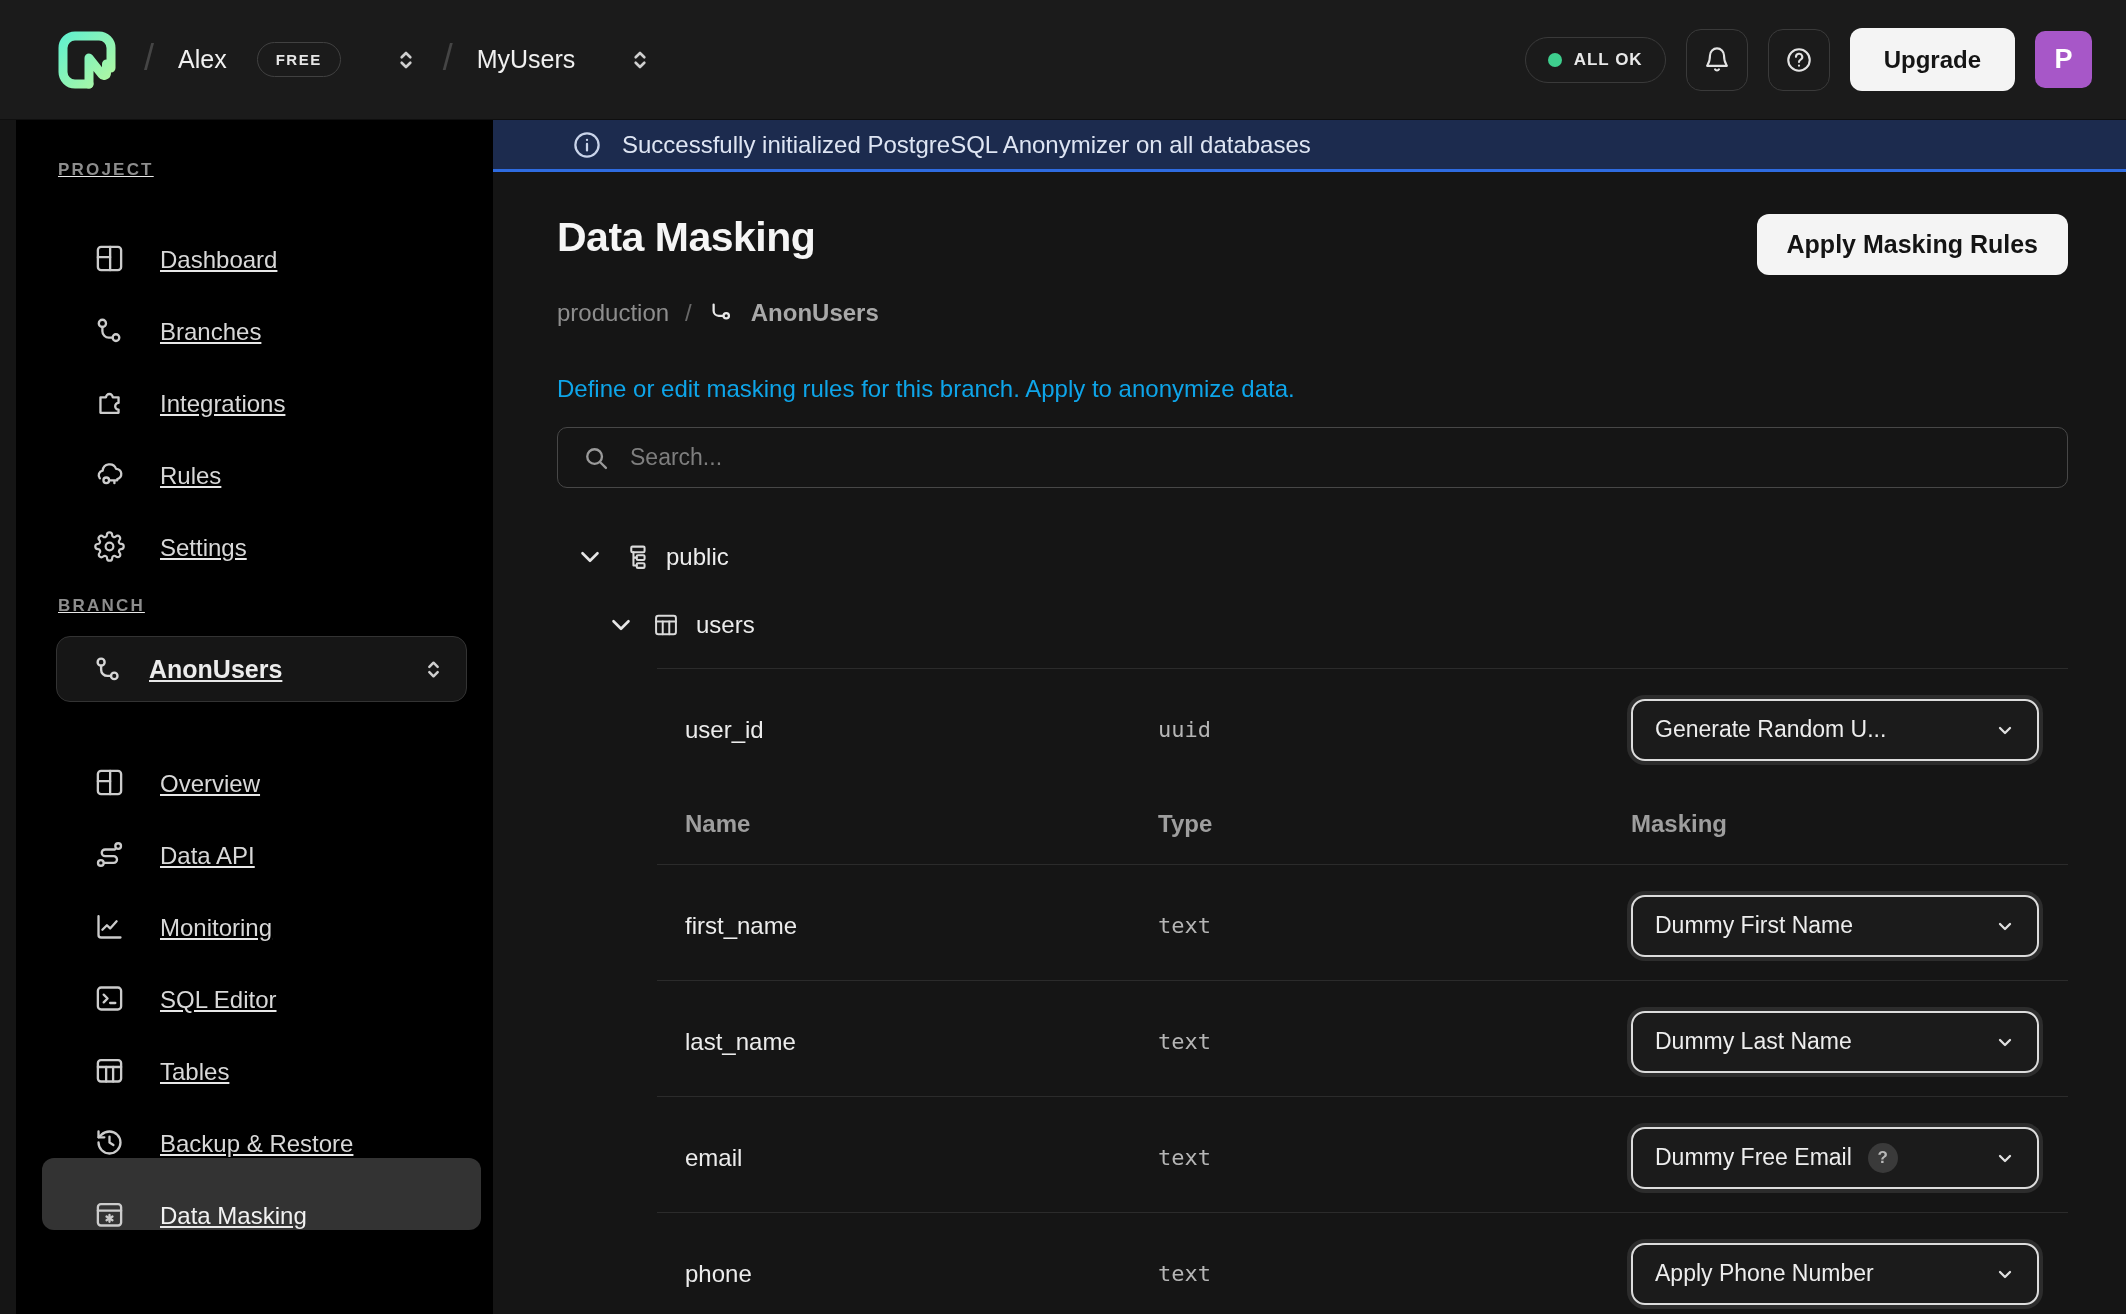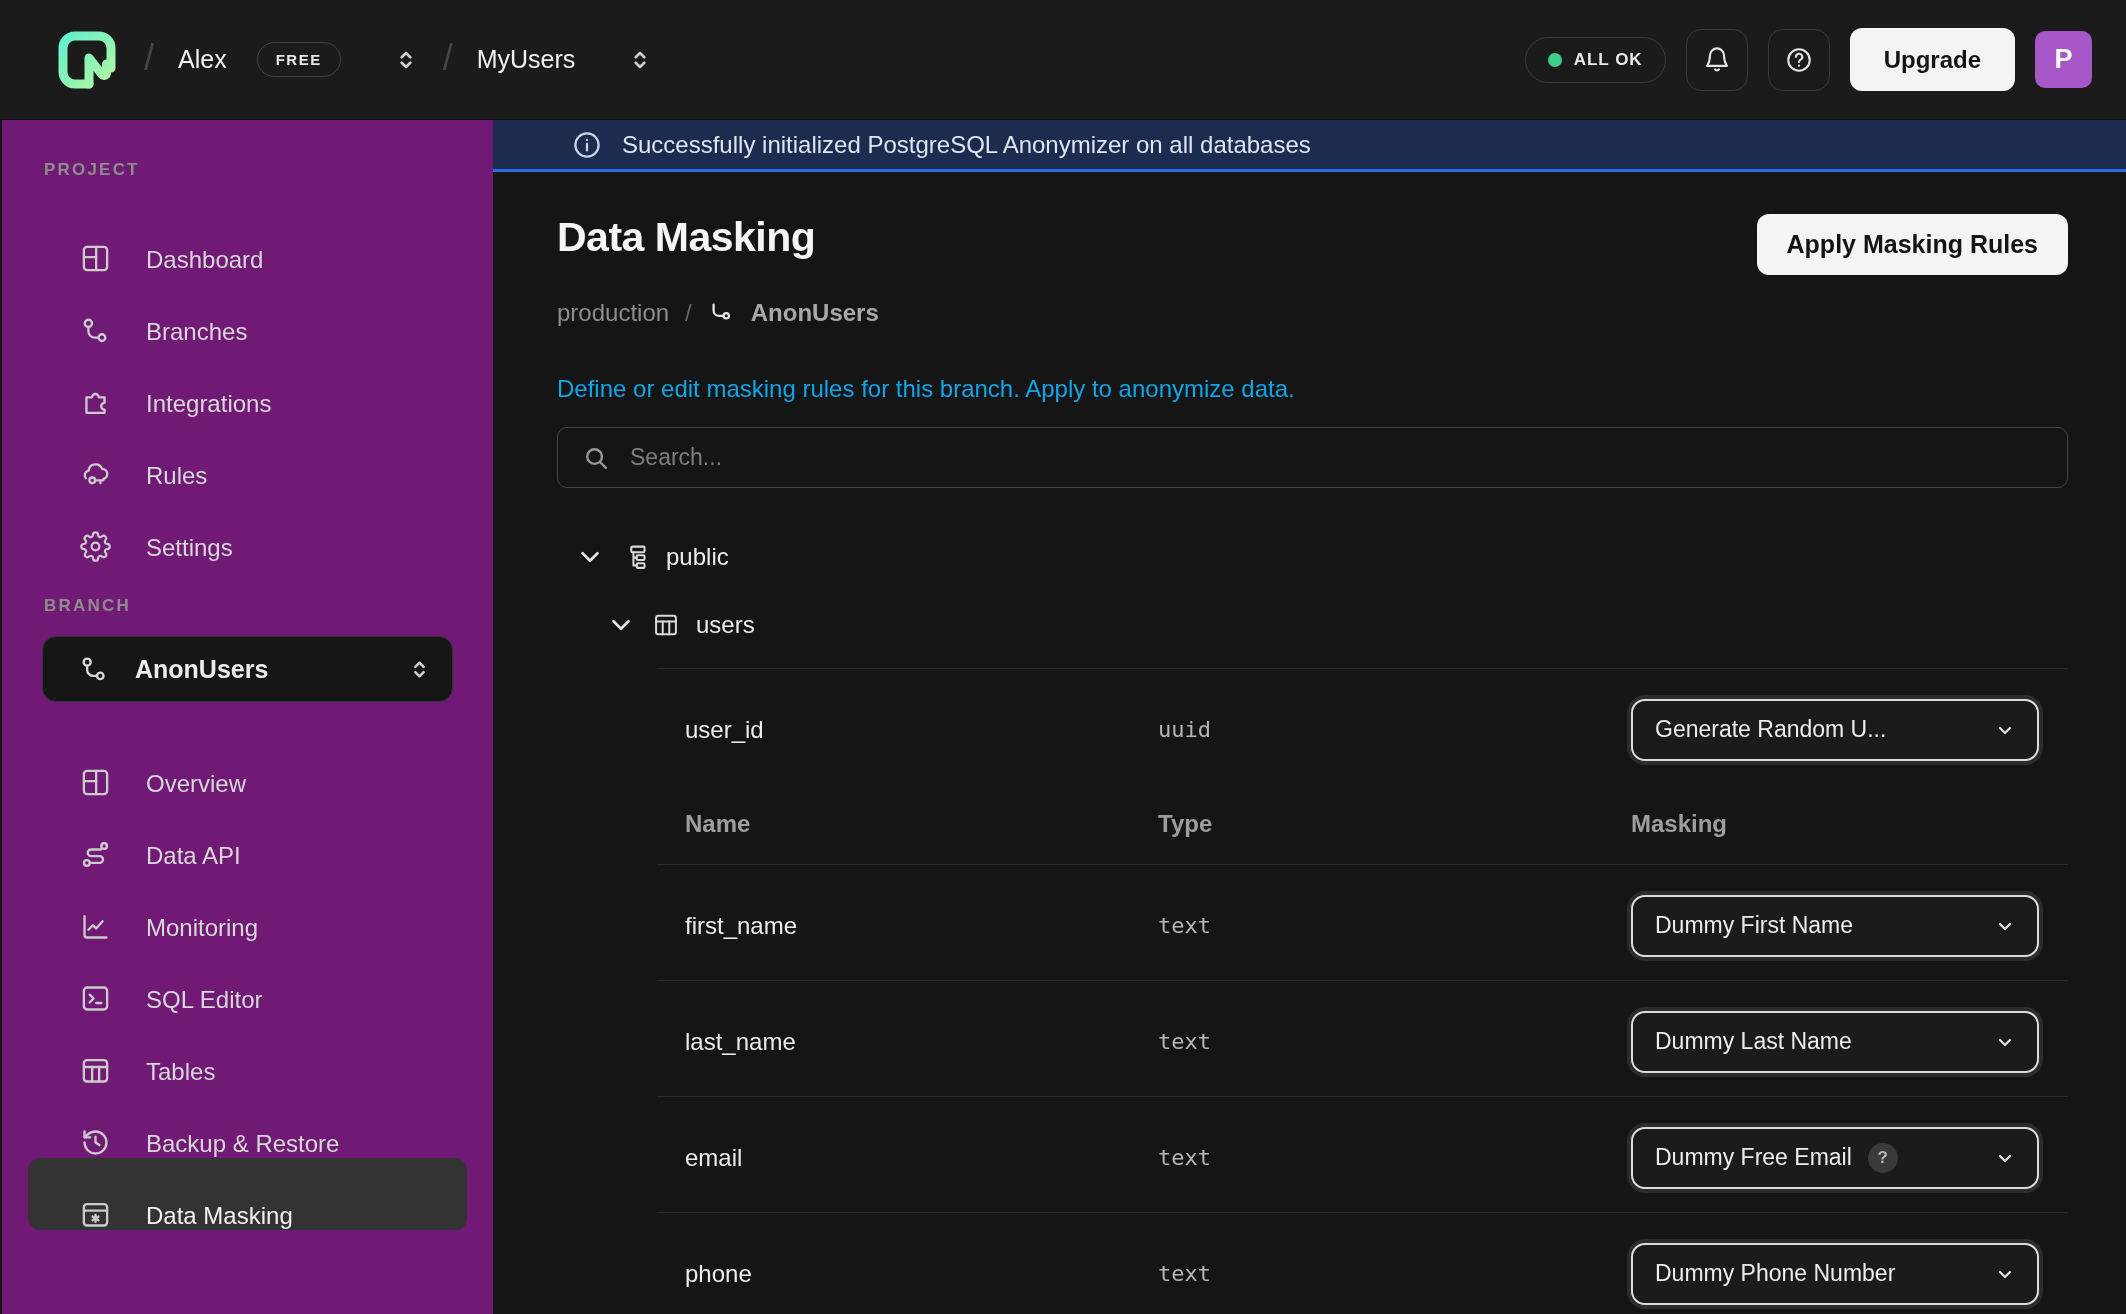--- a/index.html
+++ b/index.html
@@ -23,22 +23,22 @@
   .status-dot { width:14px; height:14px; border-radius:50%; background:#3ecf8e; }
   .status-text { font-size:17px; font-weight:600; letter-spacing:1px; color:#e9e9e9; }
   .iconbtn { width:62px; height:62px; border:1.5px solid #3a3a3a; border-radius:15px; background:none;
     display:flex; align-items:center; justify-content:center; color:#e3e3e3; cursor:pointer; }
   .upgrade-btn { height:63px; padding:0 34px; border:none; border-radius:12px; background:#f4f4f4;
     color:#151515; font-size:24px; font-weight:600; font-family:inherit; cursor:pointer; }
   .avatar { width:57px; height:57px; border-radius:10px; background:#a757c8; color:#fff;
     display:flex; align-items:center; justify-content:center; font-size:27px; font-weight:600; cursor:pointer; }
 
   
-  .sidebar { position:absolute; left:2px; top:120px; width:492px; height:1194px; background:#701a75;
-    border-right:1px solid #2c2c2c; padding-top:40px; }
+  .sidebar { position:absolute; left:16px; top:120px; width:492px; height:1194px; background:#000000;
+    border-right:1px solid #2c2c2c; padding-top:40px;text-decoration:underline; }
   .side-section { padding-left:42px; font-size:17px; font-weight:600; letter-spacing:2.2px; color:#8d8d8d; }
   .side-list { margin-top:22px; }
   .side-item { margin:0 26px; height:72px; display:flex; align-items:flex-end; gap:35px;
     padding-left:52px; border-radius:12px; cursor:pointer; }
   .side-item.active { background:#333333; }
   .side-item .sicon { width:31px; height:31px; color:#cccccc; flex:0 0 31px; }
   .side-item .slabel { font-size:24px; color:#d8d8d8; }
   .side-item.active .slabel { color:#f2f2f2; }
   .branch-head { margin-top:34px; }
   .branch-select { margin:20px 40px 0 40px; height:66px; border:1px solid #333333; border-radius:14px;
@@ -441,21 +441,21 @@
                 <path d="m7 10 5 5 5-5"></path>
               </svg>
           </span>
         </div>
       </div>
 
       <div class="trow">
         <span class="cell-name">phone</span>
         <span class="cell-type">text</span>
         <div class="msel">
-          <span class="msel-text">Dummy Phone Number</span>
+          <span class="msel-text">Apply Phone Number</span>
           <span class="chev">
             <svg width="24" height="24" viewBox="0 0 24 24" fill="none" stroke="currentColor" stroke-width="2.3" stroke-linecap="round" stroke-linejoin="round">
                 <path d="m7 10 5 5 5-5"></path>
               </svg>
           </span>
         </div>
       </div>
     </div>
   </div>
 </div>

